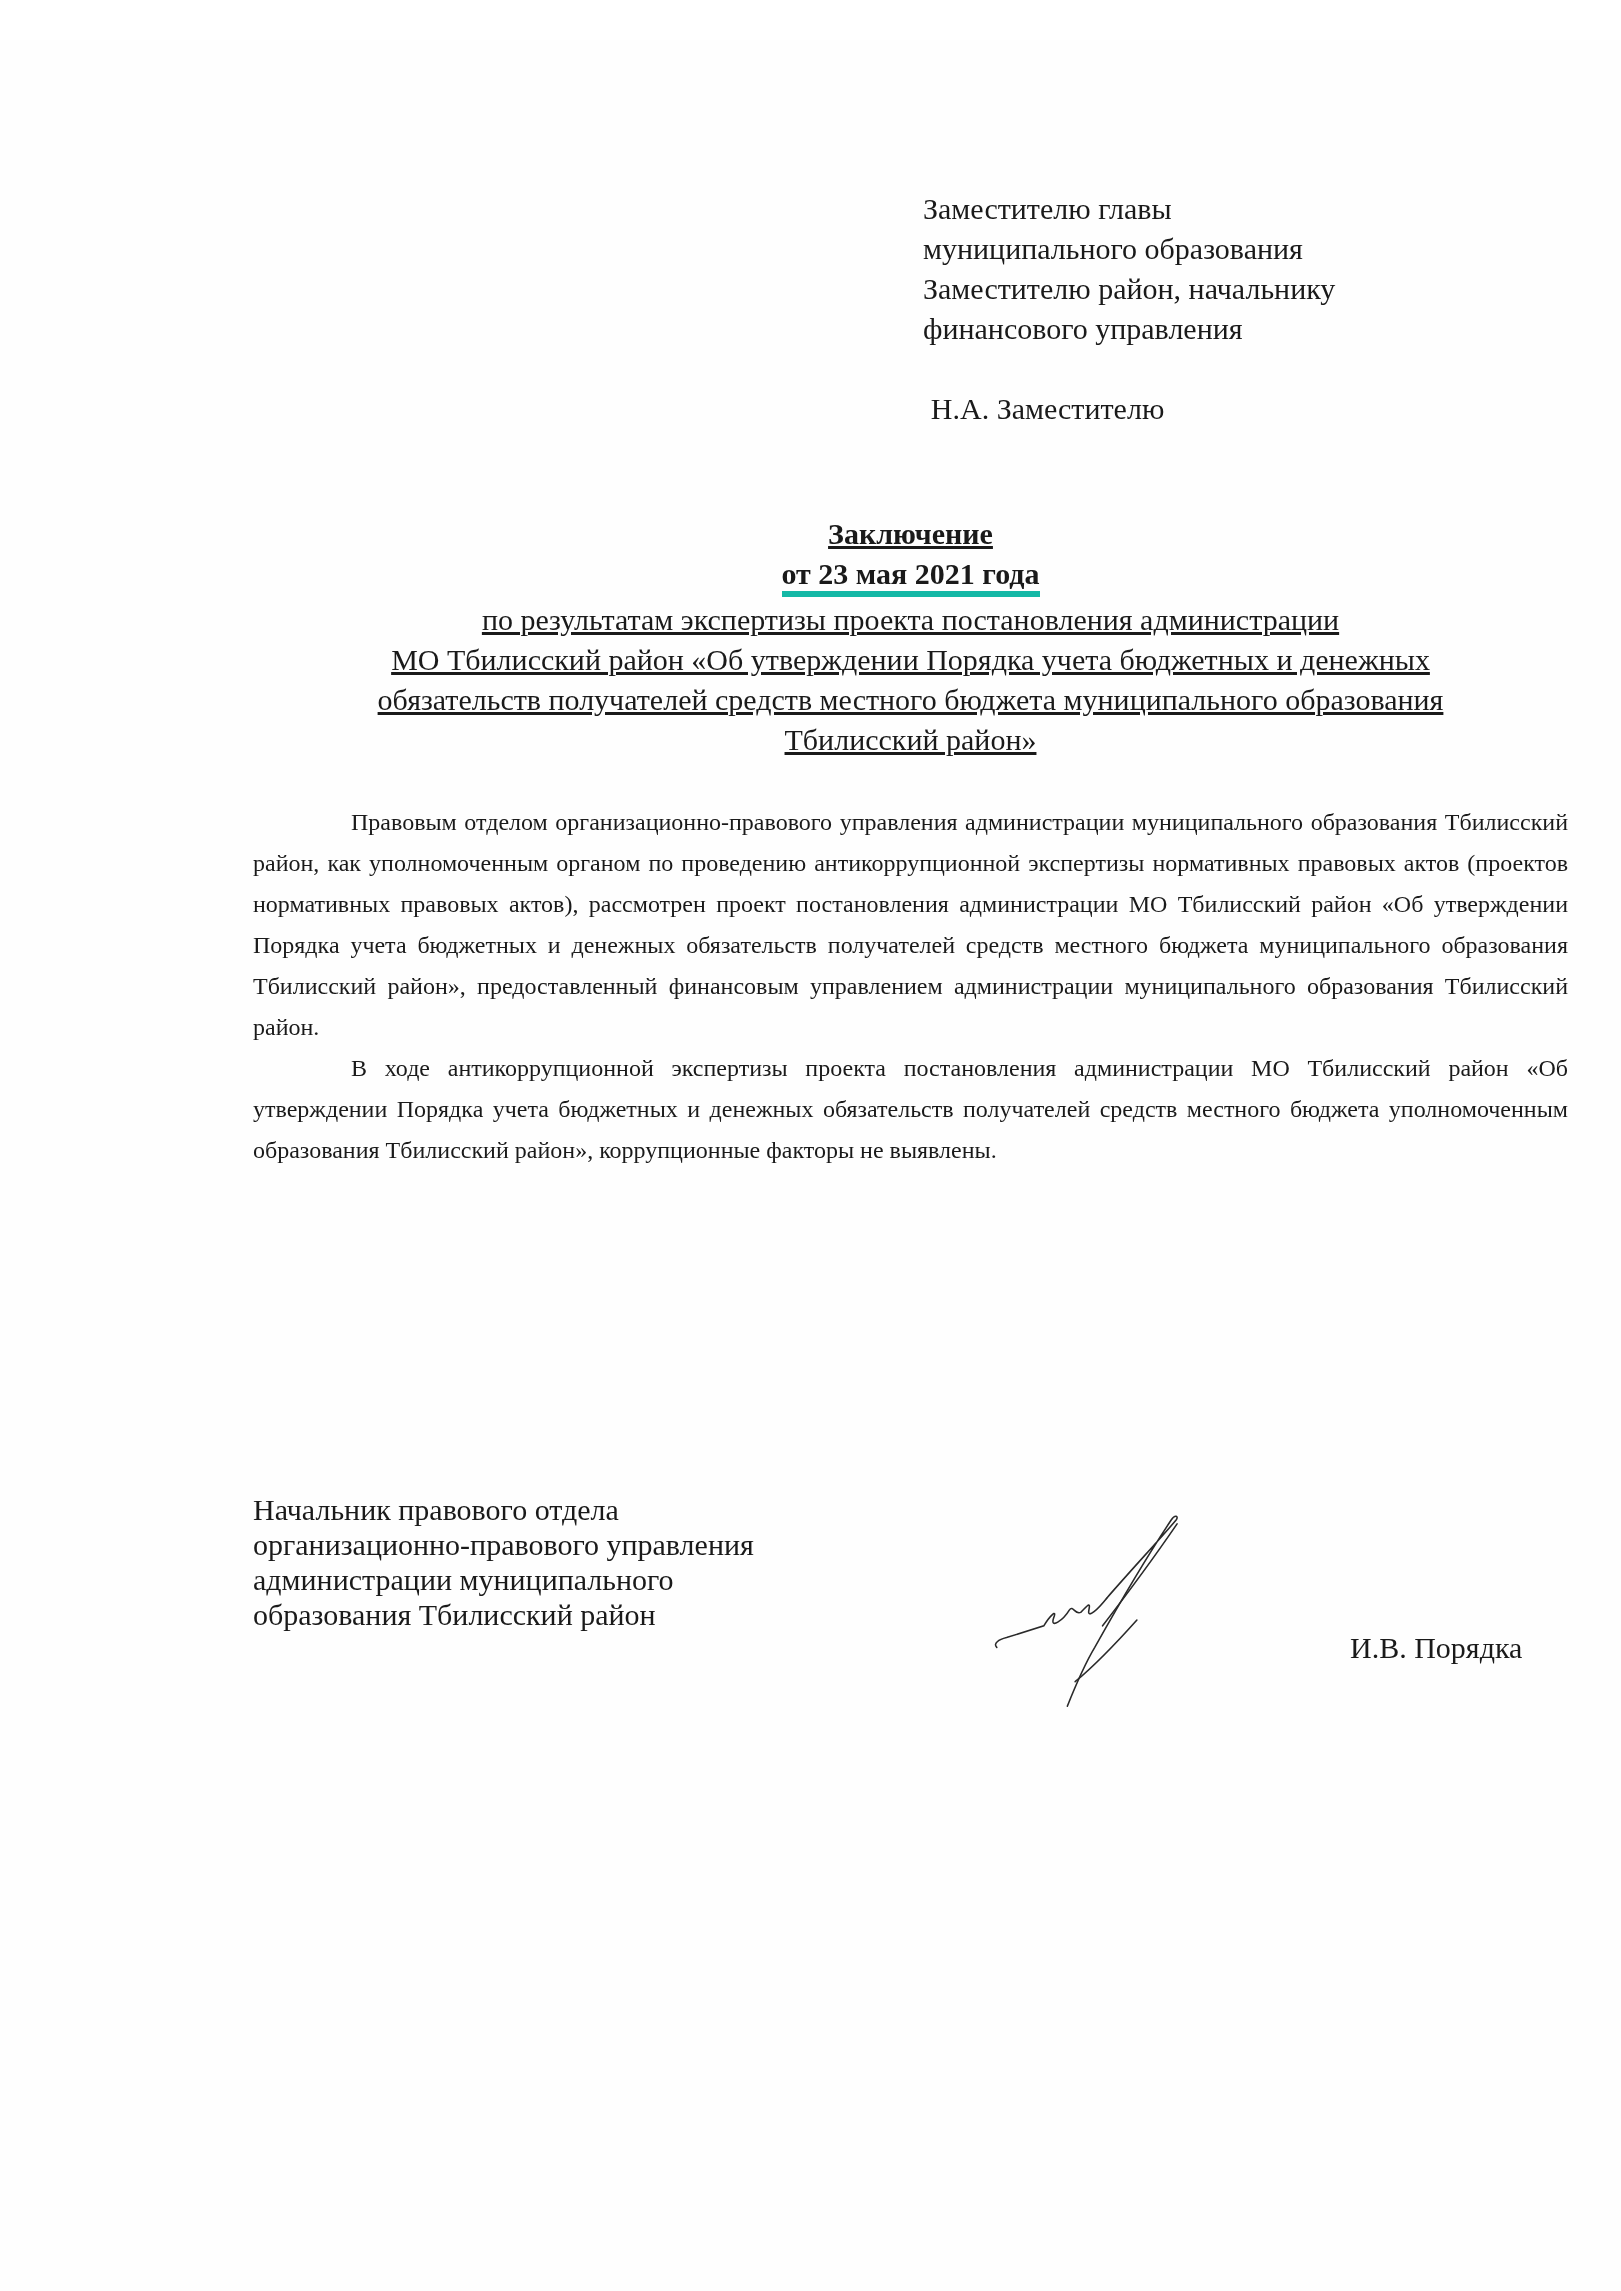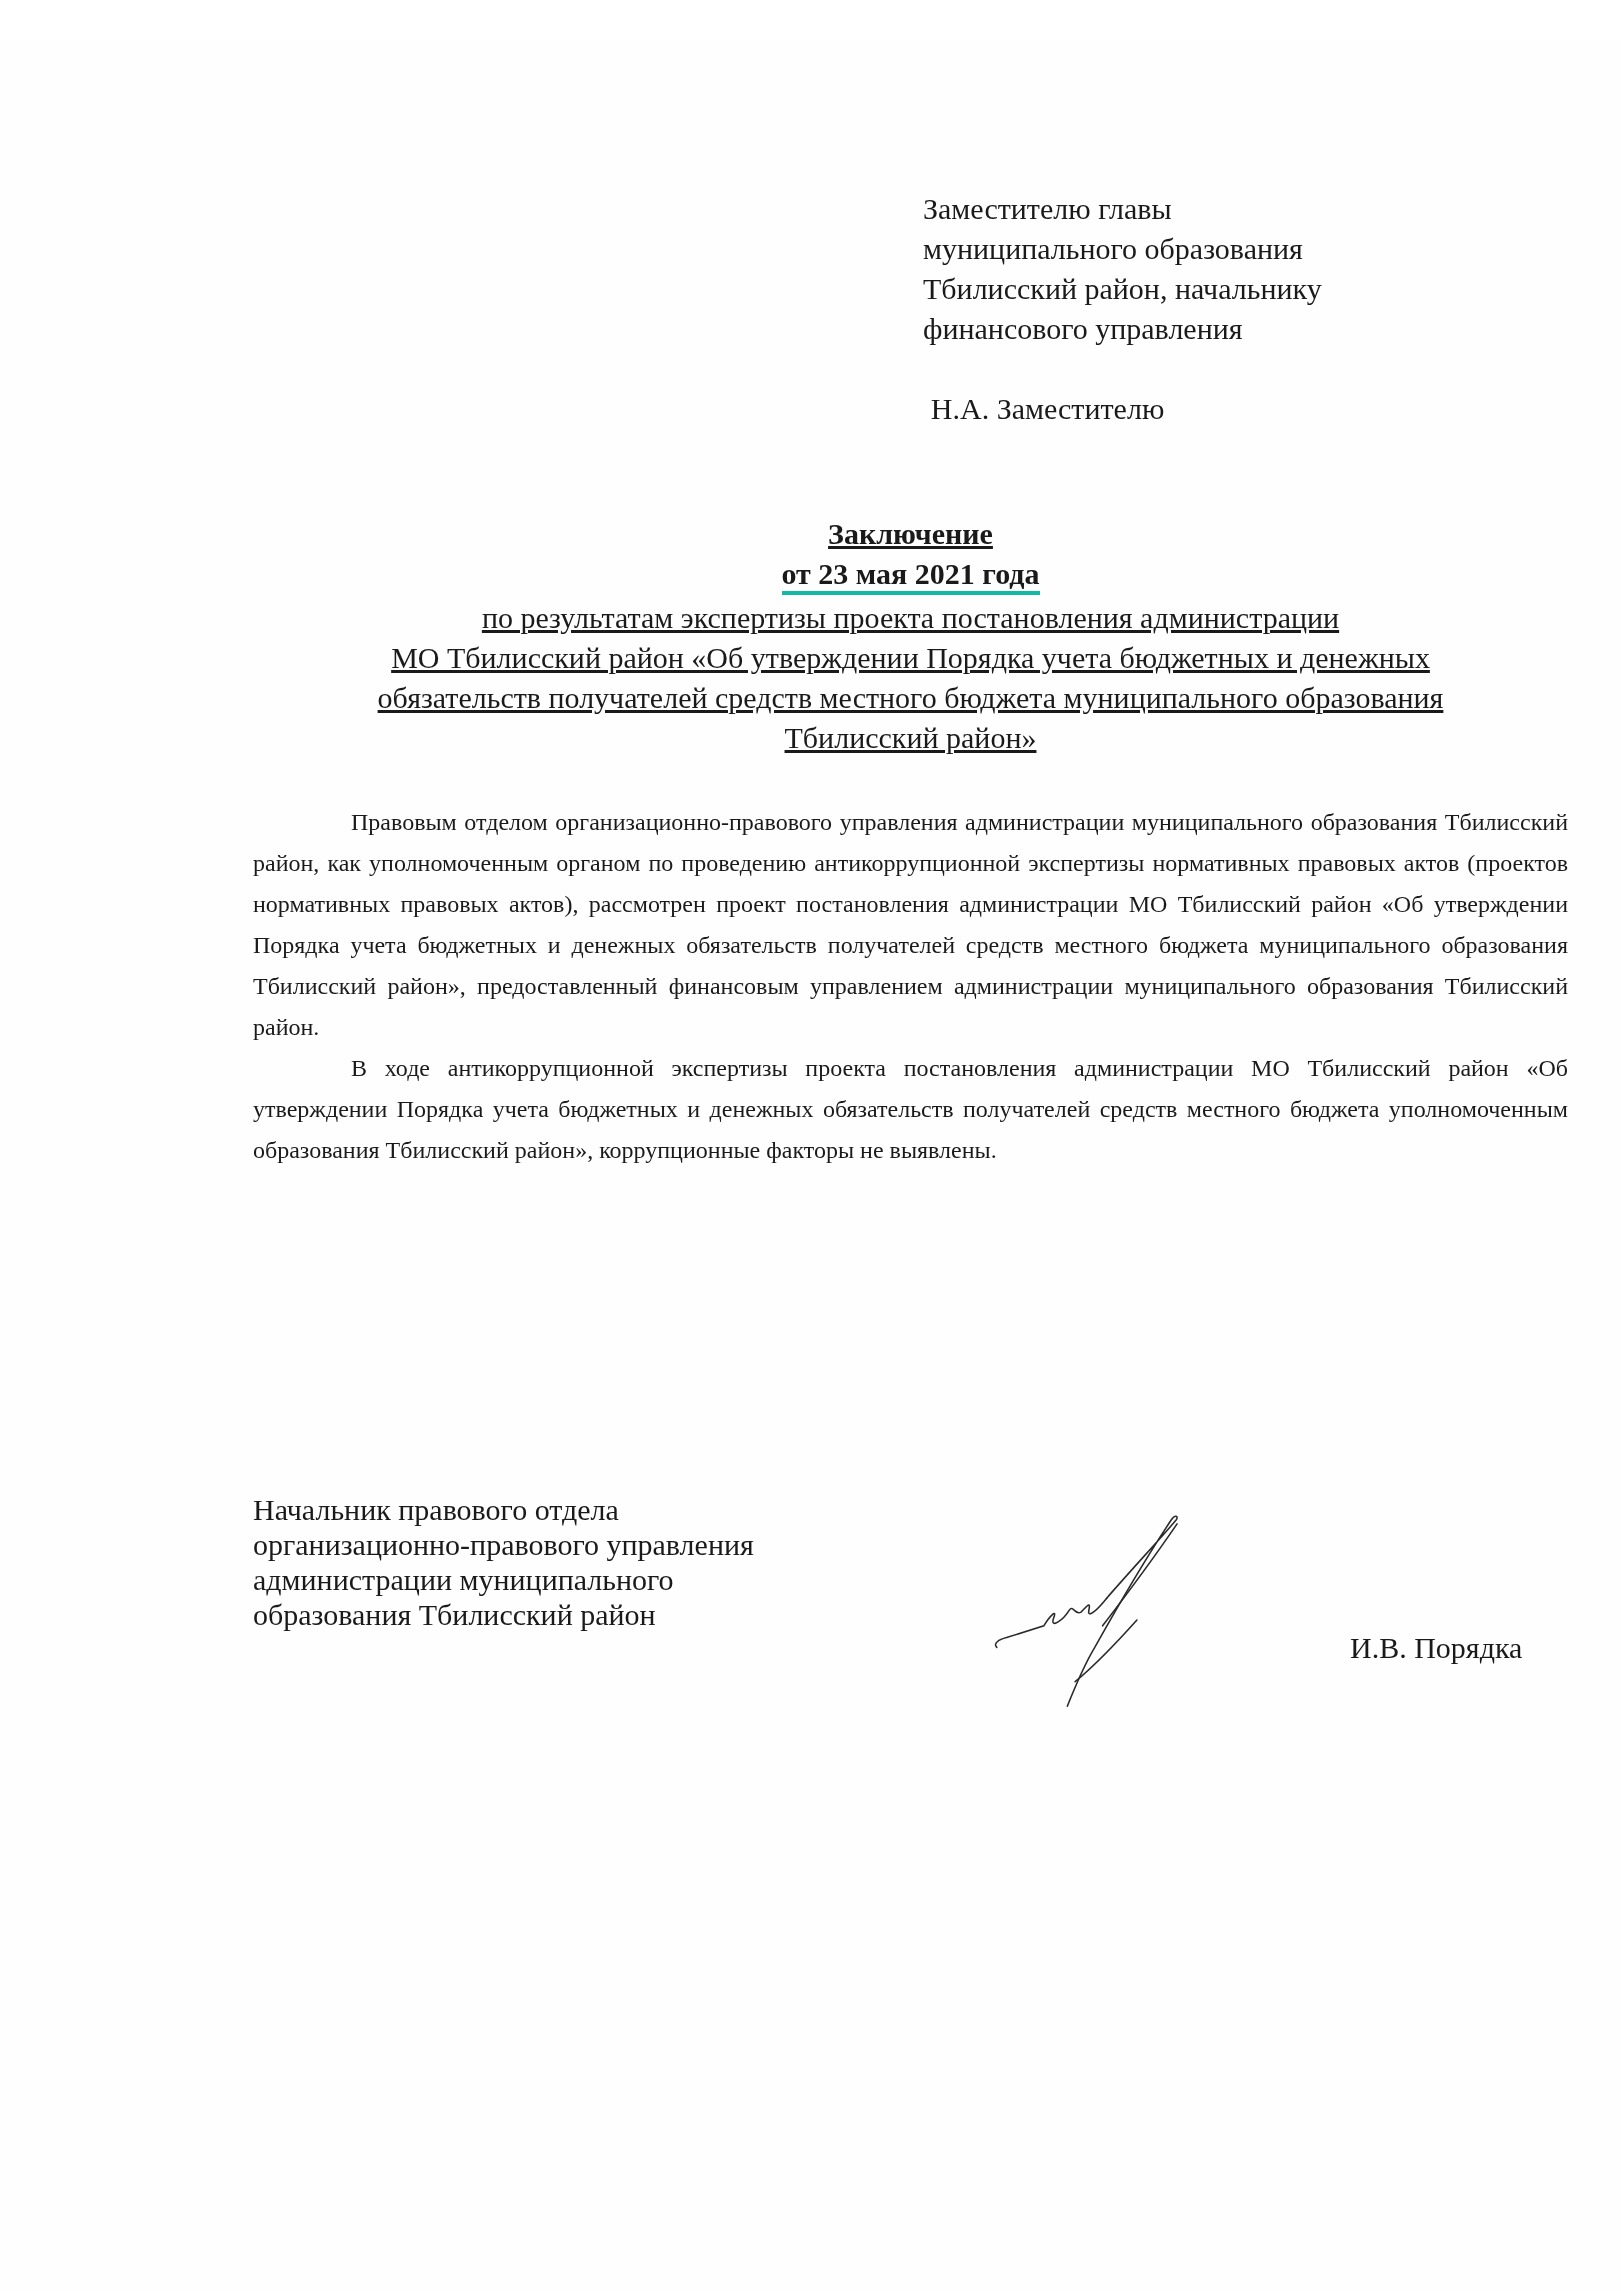--- a/index.html
+++ b/index.html
@@ -4,38 +4,38 @@
 <style>
   html, body { margin: 0; padding: 0; background: #ffffff; }
   body { width: 1621px; height: 2292px; position: relative; overflow: hidden;
          font-family: "Liberation Serif", "DejaVu Serif", serif; color: #1a1a1a; }
   .page { position: absolute; left: 0; top: 0; width: 1621px; height: 2292px; background: #fefefe; margin-top: 40px; }
   .addressee { position: absolute; left: 923px; top: 149px; font-size: 30px; line-height: 40px; }
   .addressee .line { display: block; white-space: nowrap; }
   .addressee .name { display: block; margin-top: 40px; padding-left: 7.8px; white-space: nowrap; }
   .header { position: absolute; left: 253px; width: 1315px; top: 474px; text-align: center; font-size: 30px; line-height: 40px; text-decoration: underline; }
   .header .title { font-weight: bold; display: block; }
-  .header .date { font-weight: bold; display: inline-block; border-bottom: 4px solid #14b8a6; line-height: 35px; margin-bottom: 2.9px; }
+  .header .date { font-weight: bold; display: inline-block; border-bottom: 6px solid #14b8a6; line-height: 35px; margin-bottom: 2.9px; }
   .header .sub { display: block; }
   .body { position: absolute; left: 253px; width: 1315px; top: 762px; font-size: 24px; line-height: 41px; text-align: justify; }
   .body p { margin: 0; text-indent: 98px; }
   .sign { position: absolute; left: 253px; top: 1452px; font-size: 30px; line-height: 35px; }
   .sign .line { display: block; white-space: nowrap; }
   .signer-name { position: absolute; left: 1350px; top: 1588px; font-size: 30px; line-height: 40px; white-space: nowrap; }
   .signature { position: absolute; left: 985px; top: 1470px; width: 245px; height: 216px; }
 </style>
 </head>
 <body>
 
 <div class="page">
 
   <div class="addressee">
     <span class="line">Заместителю главы</span>
     <span class="line">муниципального образования</span>
-    <span class="line">Тбилисский район, начальнику</span>
+    <span class="line">Заместителю район, начальнику</span>
     <span class="line">финансового управления</span>
     <span class="name">Н.А. Заместителю</span>
   </div>
 
   <div class="header">
     <span class="title">Заключение</span>
     <span class="date">от 23 мая 2021 года</span>
     <span class="sub">по результатам экспертизы проекта постановления администрации</span>
     <span class="sub">МО Тбилисский район «Об утверждении Порядка учета бюджетных и денежных</span>
     <span class="sub">обязательств получателей средств местного бюджета муниципального образования</span>

